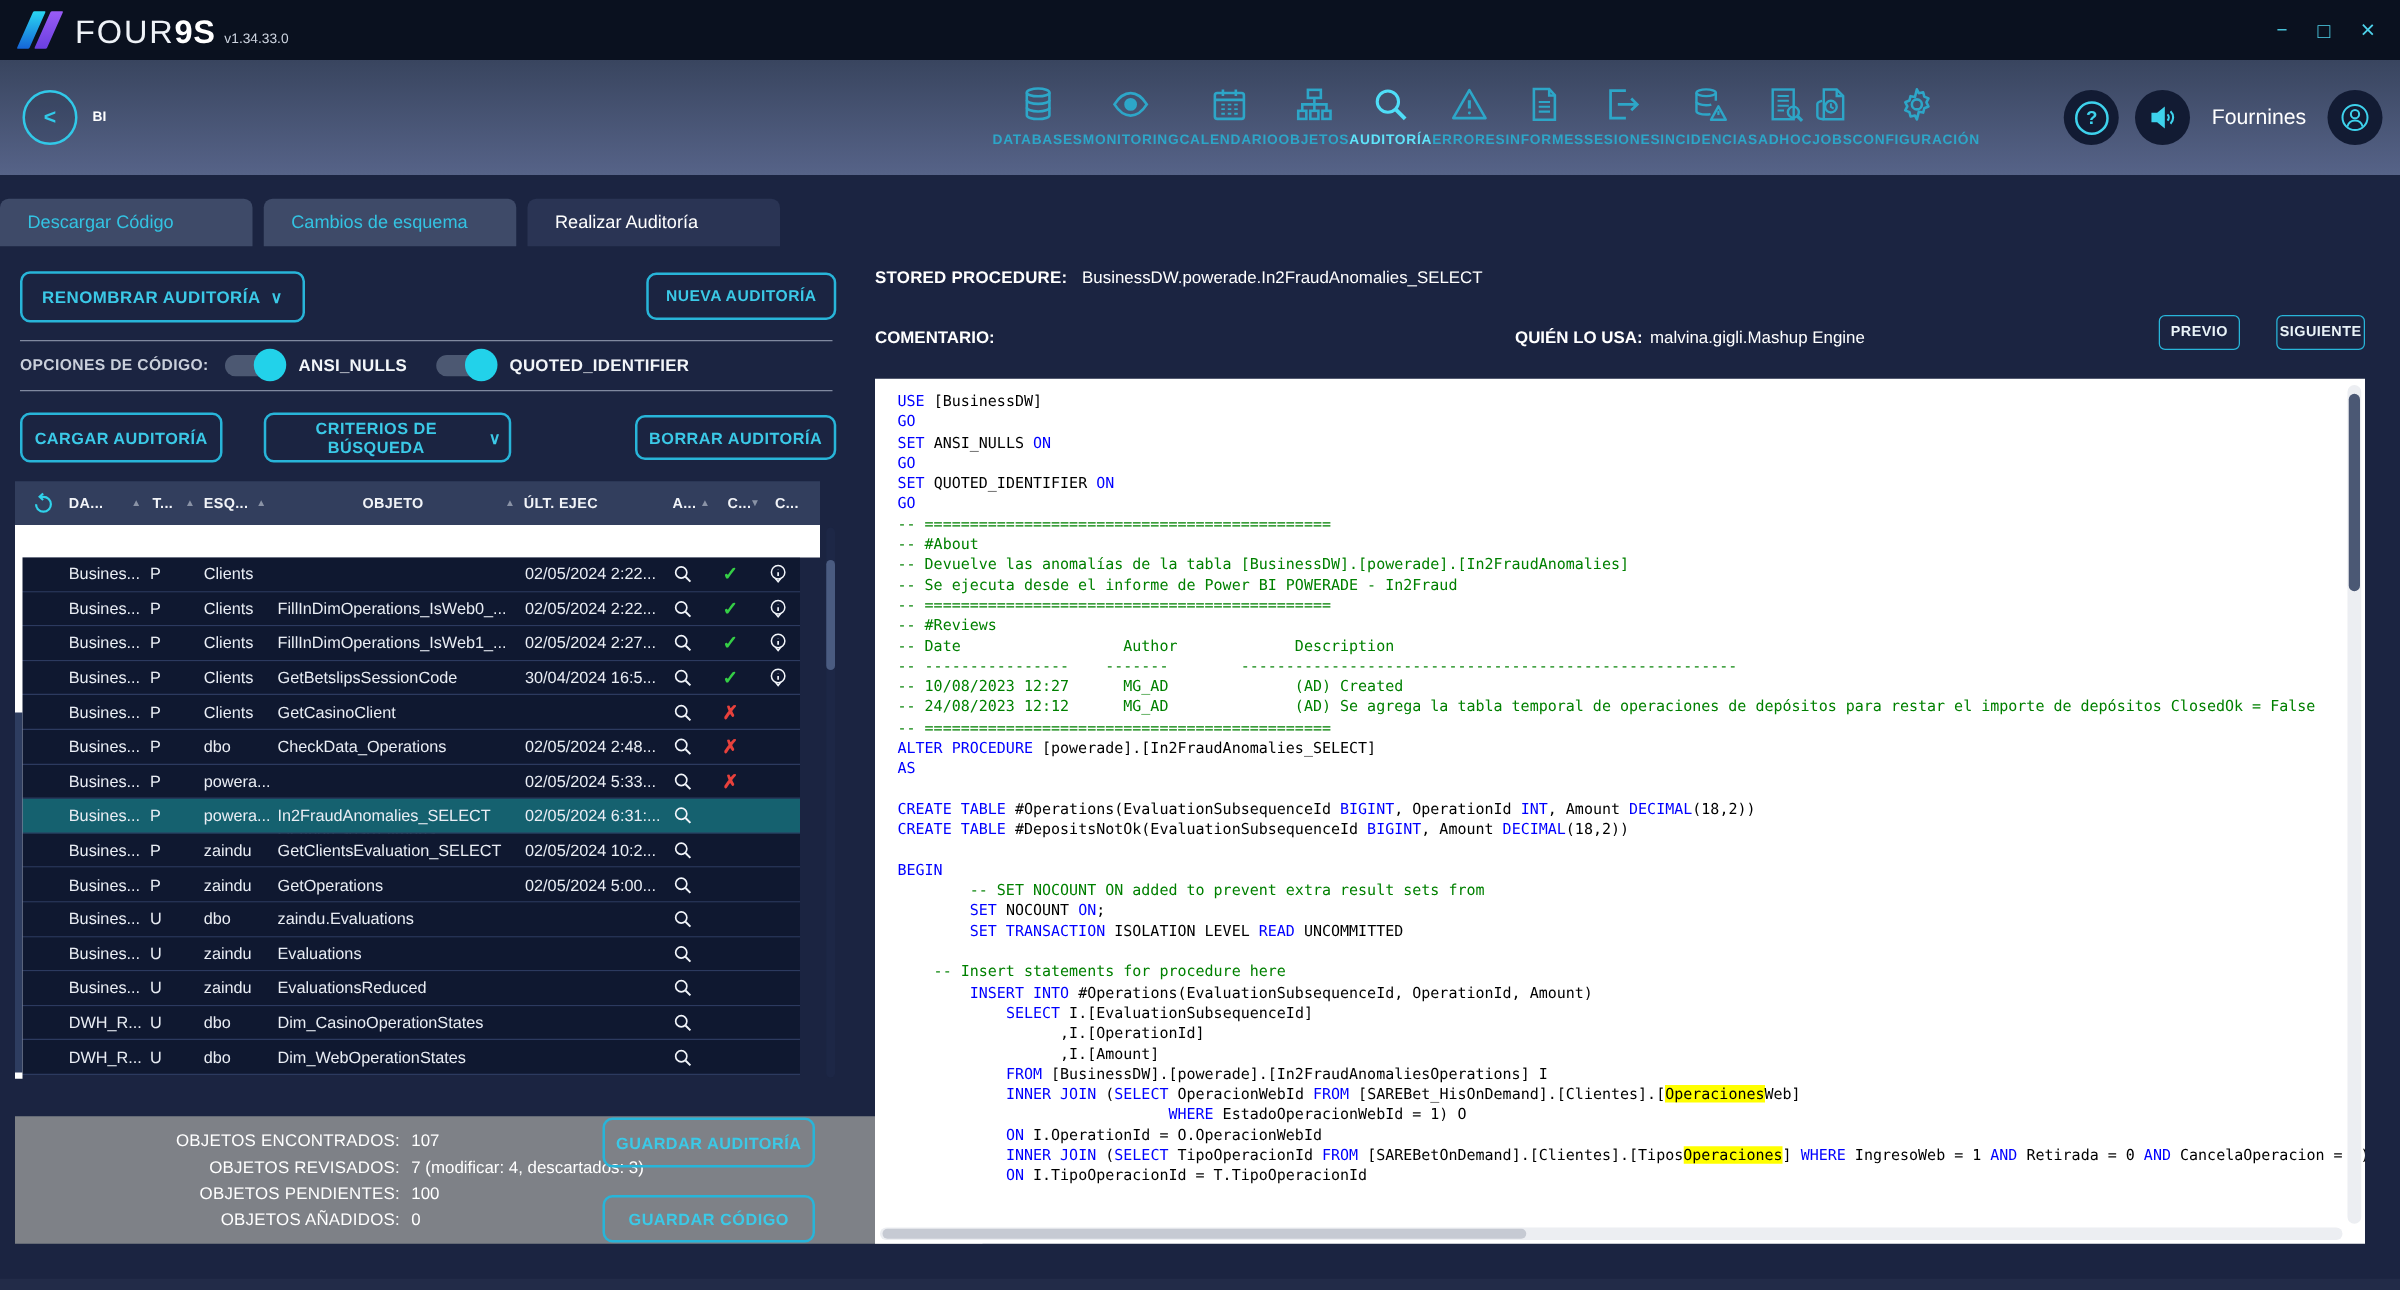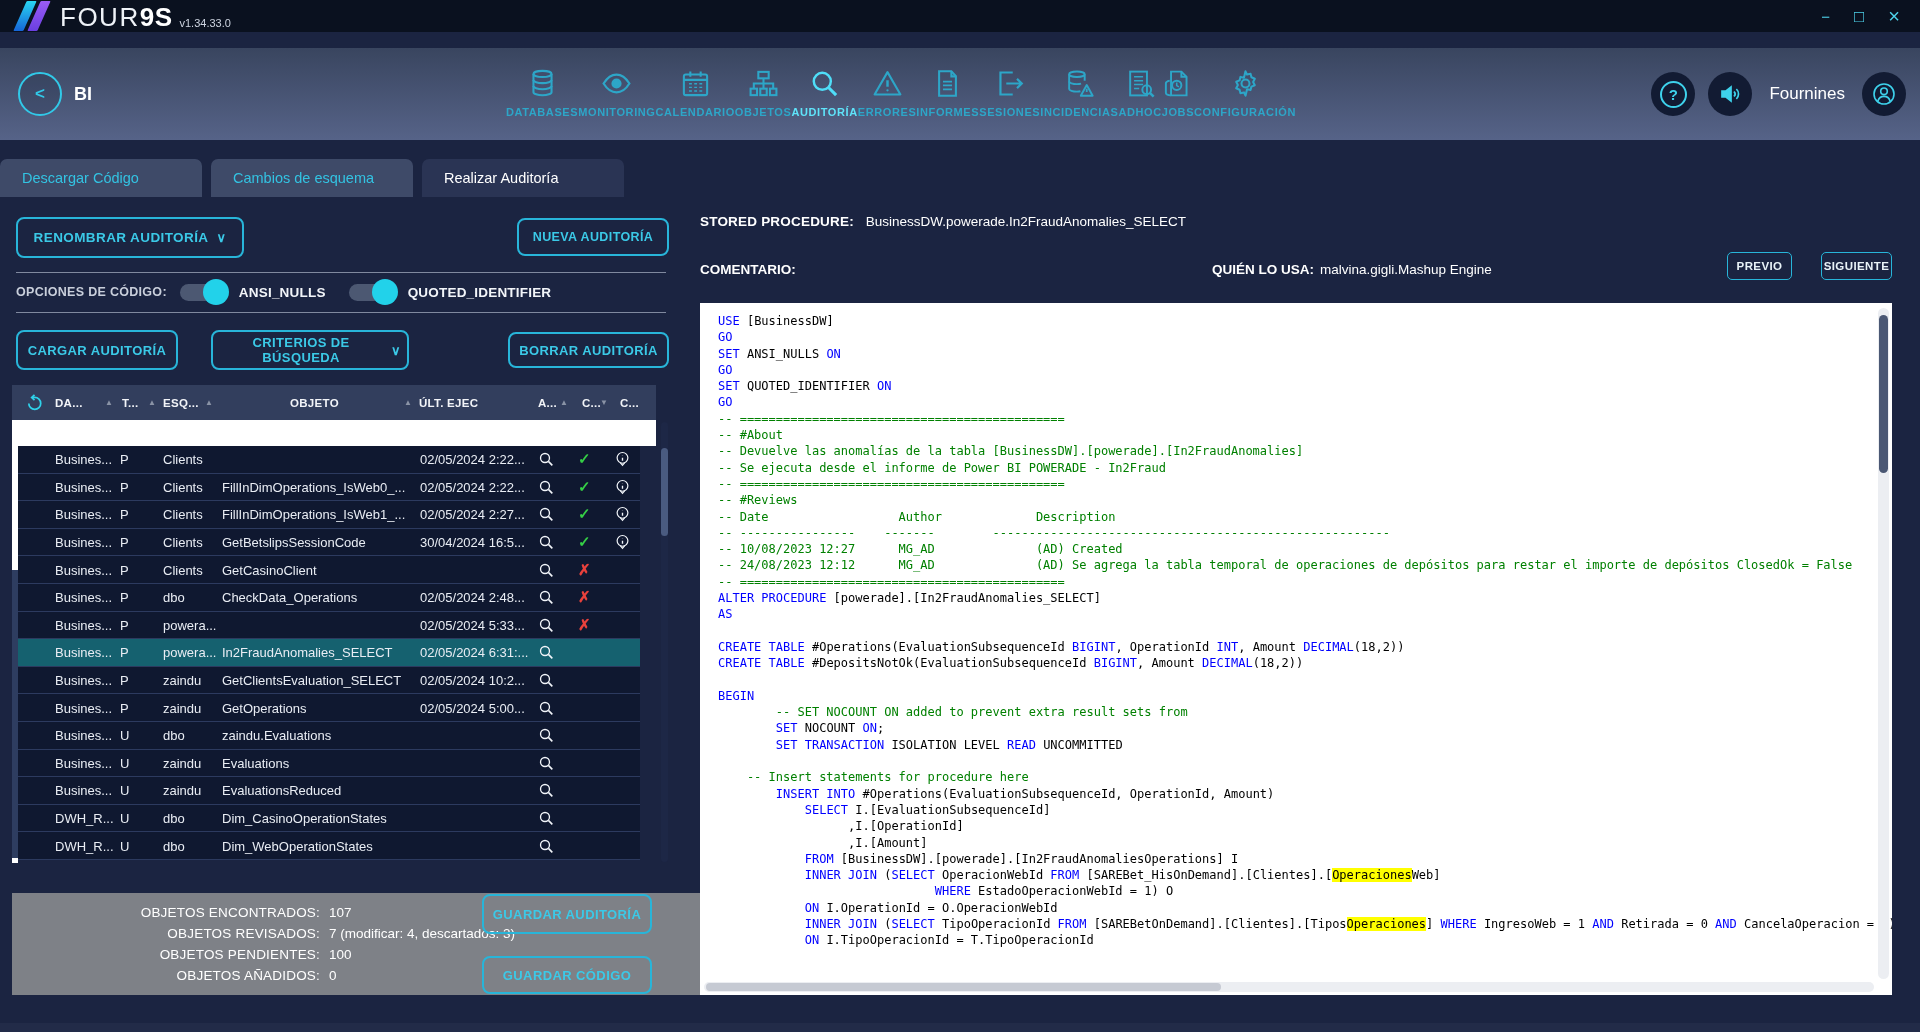--- a/index.html
+++ b/index.html
@@ -1,39 +1,39 @@
 <!DOCTYPE html>
 <html><head>
 <meta charset="utf-8">
 <style>
   html,body{margin:0;padding:0;background:#0b1120;}
   .app{position:relative;width:1920px;height:1032px;overflow:hidden;background:#1b2441;font-family:"Liberation Sans",sans-serif;-webkit-font-smoothing:antialiased;}
 
   
-  .titlebar{position:absolute;top:0;left:0;right:0;height:32px;background:#0a111f;display:flex;align-items:center;}
+  .titlebar{position:absolute;top:0;left:0;right:0;height:48px;background:#0a111f;display:flex;align-items:center;}
   .logo{display:flex;align-items:flex-end;margin-left:14px;}
   .logo-mark{position:relative;width:40px;height:32px;margin-right:6px;}
   .logo-bar{position:absolute;width:10px;height:30px;top:1px;transform:skewX(-24deg);border-radius:1px;}
   .logo-bar.b1{left:6px;background:linear-gradient(180deg,#29d6f2,#1565d8);}
   .logo-bar.b2{left:20px;background:linear-gradient(180deg,#9a5cf5,#6a3fe0);}
   .logo-four{color:#eef2f7;font-size:26px;font-weight:300;letter-spacing:1.5px;line-height:30px;}
   .logo-9s{color:#ffffff;font-size:26px;font-weight:800;letter-spacing:.5px;line-height:30px;}
   .version{color:#cdd4e0;font-size:11px;margin:0 0 3px 7px;}
   .win-controls{margin-left:auto;margin-right:20px;display:flex;gap:24px;align-items:center;}
   .win-btn{color:#4ed2ea;font-size:15px;line-height:1;cursor:pointer;}
   .win-btn.min::before{content:"\2212";}
   .win-btn.max::before{content:"\25A1";font-size:17px;}
   .win-btn.close::before{content:"\00D7";font-size:20px;}
 
   
   .navbar{position:absolute;top:48px;left:0;right:0;height:92px;background:linear-gradient(180deg,#39455f,#566388);}
   .nav-left{position:absolute;left:18px;top:0;bottom:0;display:flex;align-items:center;gap:12px;}
   .back-btn{width:40px;height:40px;border-radius:50%;border:2px solid #31c9e8;color:#31c9e8;display:flex;align-items:center;justify-content:center;font-size:17px;font-weight:700;cursor:pointer;background:rgba(8,18,38,.15);}
-  .nav-context{color:#fff;font-weight:700;font-size:18px;}
-  .nav-items{position:absolute;left:218px;right:336px;top:0;bottom:2px;display:flex;align-items:center;justify-content:center;}
+  .nav-context{color:#fff;font-weight:700;font-size:11px;}
+  .nav-items{position:absolute;left:218px;right:336px;top:0;bottom:2px;display:flex;align-items:center;justify-content:flex-end;}
   .nav-item{display:flex;flex-direction:column;align-items:center;gap:7px;color:#2da6c8;cursor:pointer;}
   .nav-item .nav-icon svg{width:31px;height:31px;display:block;}
   .nav-label{font-size:11px;letter-spacing:.6px;font-weight:600;}
   .nav-item.active{color:#4fdef8;}
   .nav-item.active .nav-label{color:#5fe4fa;}
   .nav-right{position:absolute;right:14px;top:0;bottom:0;display:flex;align-items:center;gap:13px;}
   .circle-btn{width:44px;height:44px;border-radius:50%;background:#121b33;color:#3ed2ec;display:flex;align-items:center;justify-content:center;cursor:pointer;}
   .circle-btn svg{width:24px;height:24px;}
   .qmark{width:23px;height:23px;border:2.2px solid #3ed2ec;border-radius:50%;font-size:15px;font-weight:700;display:flex;align-items:center;justify-content:center;}
   .user-name{color:#fff;font-size:17px;margin:0 4px;}

